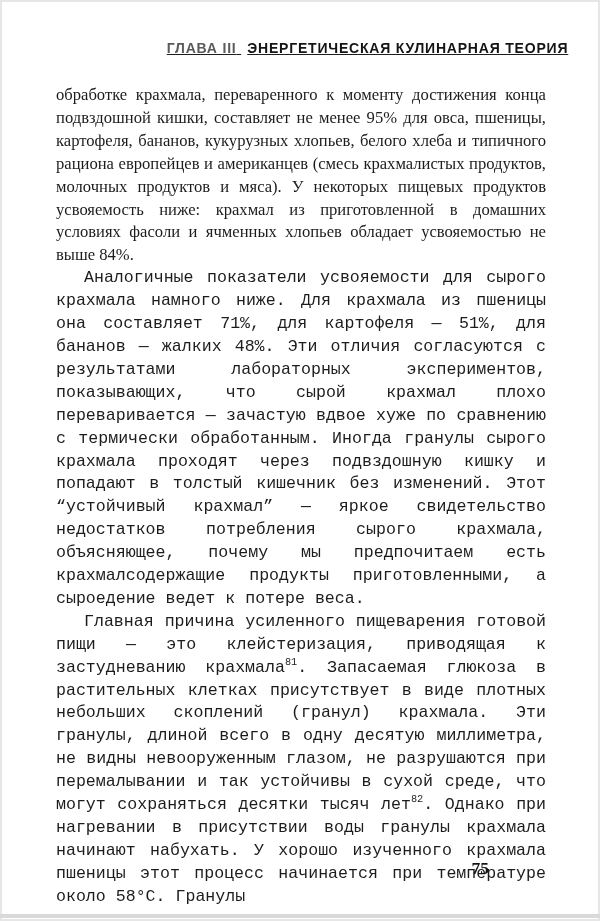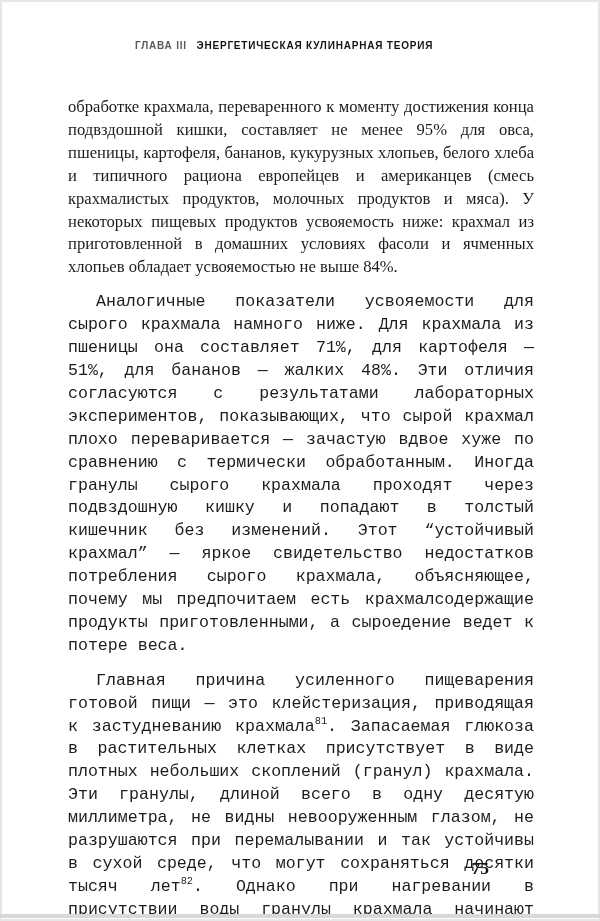--- a/index.html
+++ b/index.html
@@ -24,25 +24,26 @@
     right: 0;
     bottom: 3px;
     height: 4px;
     background: #d9d9d9;
   }
   .running-head {
     position: absolute;
     top: 40px;
     left: 135px;
     right: 0;
-    text-align: left;
+    text-align: center;
     font-family: "Liberation Sans", sans-serif;
-    font-size: 10px;
+    font-size: 14px;
     letter-spacing: 0.8px;
     white-space: nowrap;
+    text-decoration: underline;
   }
   .running-head .chapter {
     color: #5a5a5a;
     font-weight: 600;
   }
   .running-head .title {
     color: #141414;
     font-weight: 800;
     margin-left: 6px;
   }
@@ -51,21 +52,21 @@
     top: 84px;
     left: 56px;
     width: 490px;
     font-size: 16.6px;
     line-height: 22.9px;
     text-align: justify;
     hyphens: auto;
     -webkit-hyphens: auto;
   }
   .body-text p {
-    margin: 12px;
+    margin: 0;
     padding: 0;
   }
   .body-text p.indent {
     text-indent: 28px;
     font-family: Liberation Mono, monospace;
   }
   .body-text sup {
     font-size: 0.62em;
     line-height: 0;
     vertical-align: super;

